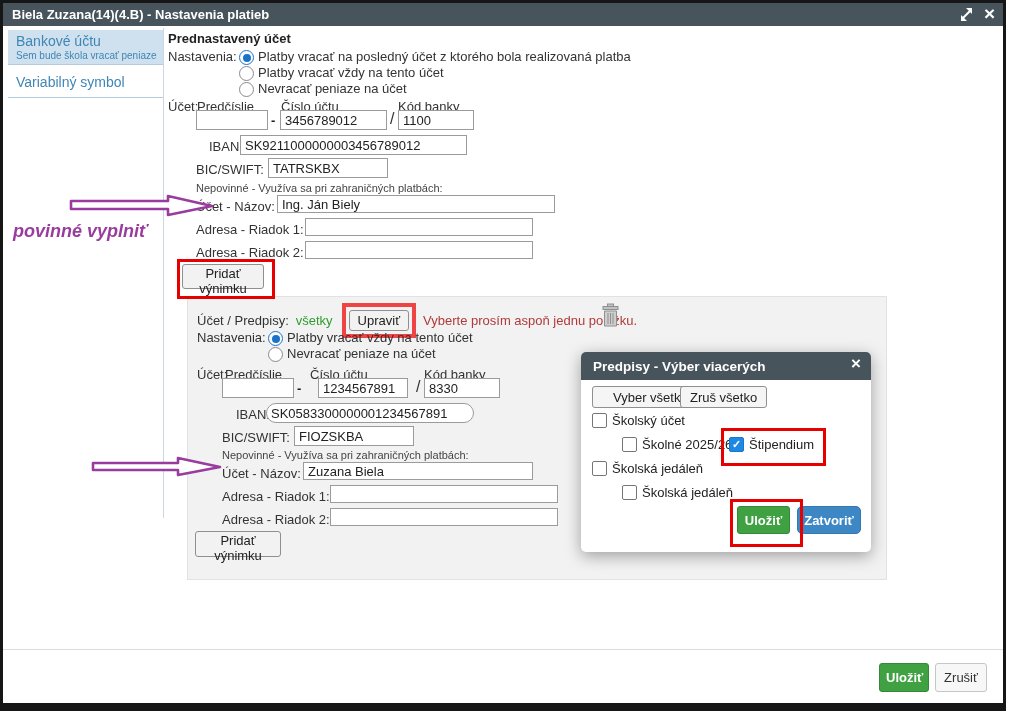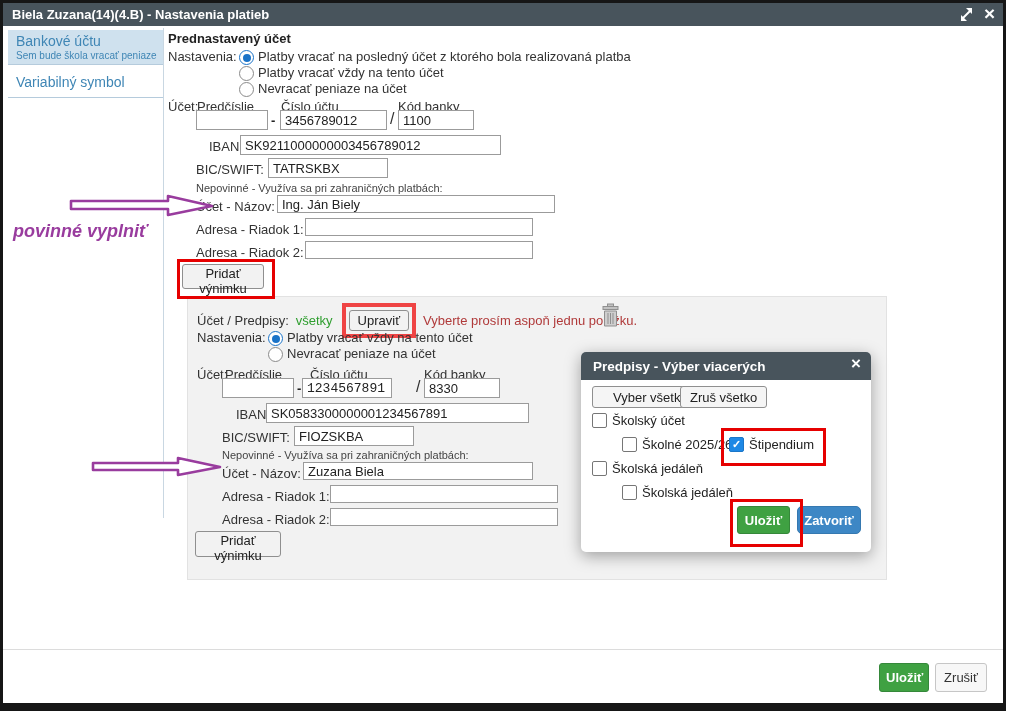--- a/index.html
+++ b/index.html
@@ -92,21 +92,21 @@
 <div class="l" style="left:281px;top:99px;">Číslo účtu</div>
 <div class="l" style="left:398px;top:99px;">Kód banky</div>
 
 <input class="inp" style="left: 196px; top: 110px; width: 72px;" value="">
 <div class="l b" style="left:271px;top:113px;">-</div>
 <input class="inp" style="left: 280px; top: 110px; width: 107px;" value="3456789012">
 <div class="l" style="left:390px;top:110px;font-size:16px;">/</div>
 <input class="inp" style="left: 398px; top: 110px; width: 76px;" value="1100">
 
 <div class="l" style="left:209px;top:139px;">IBAN:</div>
-<input class="inp" style="left: 240px; top: 135px; width: 261px;" value="SK9211000000003456789012">
+<input class="inp" style="left: 240px; top: 135px; width: 227px;" value="SK9211000000003456789012">
 <div class="l" style="left:196px;top:162px;">BIC/SWIFT:</div>
 <input class="inp" style="left: 268px; top: 158px; width: 120px;" value="TATRSKBX">
 <div class="l small" style="left:196px;top:182px;">Nepovinné - Využíva sa pri zahraničných platbách:</div>
 
 <div class="l" style="left:196px;top:199px;">Účet - Názov:</div>
 <input class="inp short" style="left: 277px; top: 195px; width: 278px;" value="Ing. Ján Biely">
 <div class="l" style="left:196px;top:222px;">Adresa - Riadok 1:</div>
 <input class="inp short" style="left: 305px; top: 218px; width: 228px;" value="">
 <div class="l" style="left:196px;top:245px;">Adresa - Riadok 2:</div>
 <input class="inp short" style="left: 305px; top: 241px; width: 228px;" value="">
@@ -153,26 +153,26 @@
 <span class="radio" style="left:268px;top:347px;"></span>
 <div class="l" style="left:287px;top:346px;">Nevracať peniaze na účet</div>
 
 <div class="l" style="left:197px;top:367px;">Účet:</div>
 <div class="l" style="left:225px;top:367px;">Predčíslie</div>
 <div class="l" style="left:310px;top:367px;">Číslo účtu</div>
 <div class="l" style="left:424px;top:367px;">Kód banky</div>
 
 <input class="inp" style="left: 222px; top: 378px; width: 72px;" value="">
 <div class="l b" style="left:297px;top:381px;">-</div>
-<input class="inp" style="left: 302px; top: 378px; width: 90px; font-family: Liberation Mono, monospace;" value="1234567891">
+<input class="inp" style="left: 318px; top: 378px; width: 90px;" value="1234567891">
 <div class="l" style="left:416px;top:378px;font-size:16px;">/</div>
 <input class="inp" style="left: 424px; top: 378px; width: 76px;" value="8330">
 
 <div class="l" style="left:236px;top:407px;">IBAN:</div>
-<input class="inp" style="left: 266px; top: 403px; width: 263px;" value="SK0583300000001234567891">
+<input class="inp" style="left: 266px; top: 403px; width: 208px; border-radius: 10px;" value="SK0583300000001234567891">
 <div class="l" style="left:222px;top:430px;">BIC/SWIFT:</div>
 <input class="inp" style="left: 294px; top: 426px; width: 120px;" value="FIOZSKBA">
 <div class="l small" style="left:222px;top:449px;">Nepovinné - Využíva sa pri zahraničných platbách:</div>
 
 <div class="l" style="left:222px;top:466px;">Účet - Názov:</div>
 <input class="inp short" style="left: 303px; top: 462px; width: 230px;" value="Zuzana Biela">
 <div class="l" style="left:222px;top:489px;">Adresa - Riadok 1:</div>
 <input class="inp short" style="left: 330px; top: 485px; width: 228px;" value="">
 <div class="l" style="left:222px;top:512px;">Adresa - Riadok 2:</div>
 <input class="inp short" style="left: 330px; top: 508px; width: 228px;" value="">

